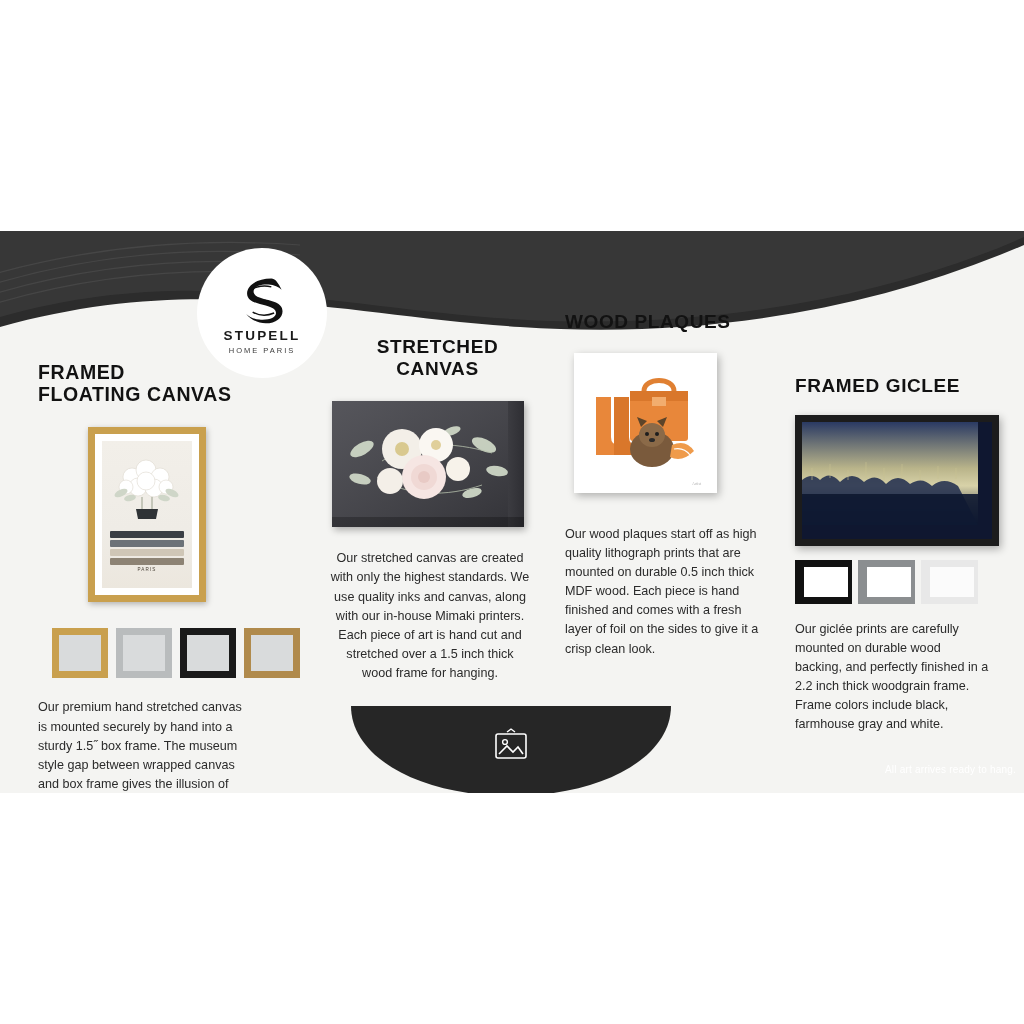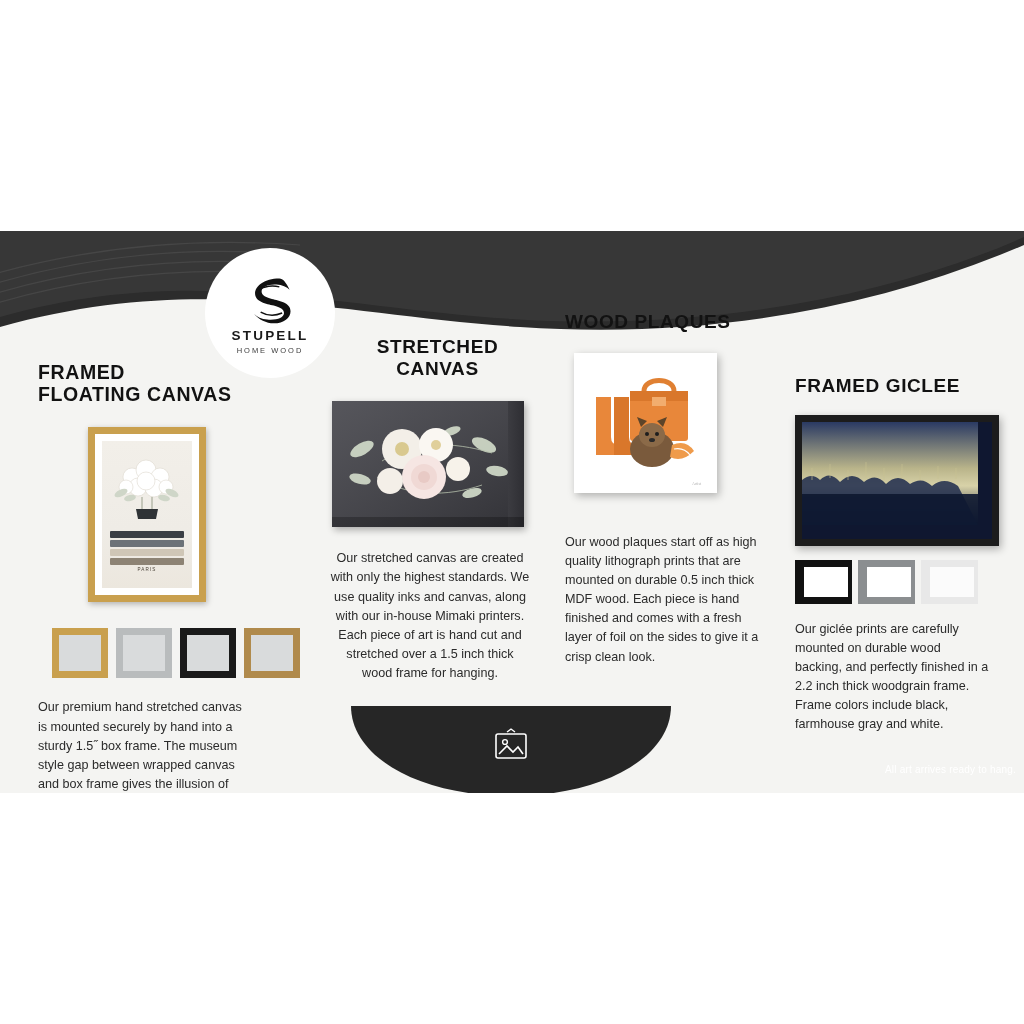--- a/index.html
+++ b/index.html
@@ -166,28 +166,28 @@
         <path d="M0,0 C160,0 260,0 320,0 L320,0 Z" fill="none"></path>
       </svg>
     </div>
 
     <div class="wave-bottom">
       <svg width="320" height="90" viewBox="0 0 320 90">
         <path d="M0,0 H320 C320,52 250,90 160,90 C70,90 0,52 0,0 Z" fill="#262626"></path>
       </svg>
     </div>
 
-    <div class="logo-circle" style="left:205px;top:17px;">
+    <div class="logo-circle" style="left:197px;top:17px;">
       <svg class="logo-mark" viewBox="0 0 60 60">
         <path d="M40 8 C24 8 14 16 14 24 C14 33 26 35 34 37 C41 39 45 41 45 45 C45 50 37 53 27 52 C21 51.5 16 49 13 46 C18 52 26 56 34 56 C45 56 52 50 52 43 C52 34 40 32 32 30 C25 28 21 26 21 22 C21 17 28 14 37 14.5 C43 15 48 17 51 20 C47 12 44 8 40 8 Z" fill="#111111"></path>
         <path d="M18 20 C24 16 33 15 40 17" stroke="#111" stroke-width="1.6" fill="none"></path>
         <path d="M20 44 C27 48 36 48 43 45" stroke="#111" stroke-width="1.6" fill="none"></path>
       </svg>
       <div class="logo-name">STUPELL</div>
-      <div class="logo-sub">HOME WOOD</div>
+      <div class="logo-sub">HOME PARIS</div>
     </div>
 
     <div class="col" id="col1">
       <div class="col-title">
         <span>FRAMED</span><br>
         <span>FLOATING CANVAS</span>
       </div>
 
       <div class="art1-wrap">
         <div class="art1-frame">
@@ -314,21 +314,21 @@
           <circle cx="73" cy="81" r="2" fill="#1d1d1d"></circle>
           <circle cx="83" cy="81" r="2" fill="#1d1d1d"></circle>
           <ellipse cx="78" cy="87" rx="3" ry="2" fill="#2a2a2a"></ellipse>
 
           <path d="M98 92 q14 -6 22 6 q-12 12 -24 6 z" fill="#ef9b4b"></path>
           <path d="M100 96 q10 -2 16 6" stroke="#fff" stroke-width="1.2" fill="none"></path>
           <text x="118" y="132" font-size="4" fill="#b5b5b5" font-family="Liberation Serif, serif">Artist</text>
         </svg>
       </div>
 
-      <div class="col-body" style="margin-top:40px;width:198px;">Our wood plaques start off as high quality lithograph prints that are mounted on durable 0.5 inch thick MDF wood. Each piece is hand finished and comes with a fresh layer of foil on the sides to give it a crisp clean look.</div>
+      <div class="col-body" style="margin-top:32px;width:198px;">Our wood plaques start off as high quality lithograph prints that are mounted on durable 0.5 inch thick MDF wood. Each piece is hand finished and comes with a fresh layer of foil on the sides to give it a crisp clean look.</div>
     </div>
 
     <div class="col" id="col4">
       <div class="col-title">
         <span>FRAMED GICLEE</span>
       </div>
 
       <div class="art4">
         <svg viewBox="0 0 176 103" width="176" height="103">
           <defs>

